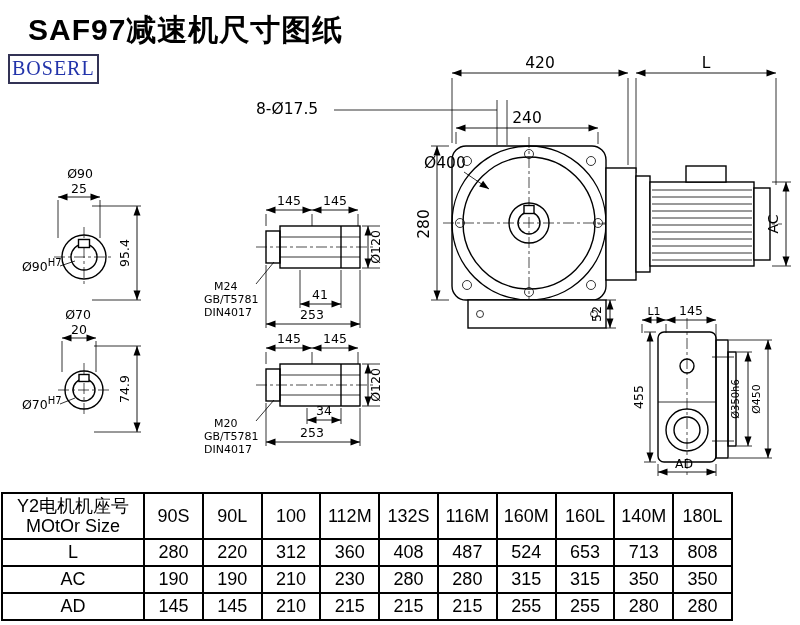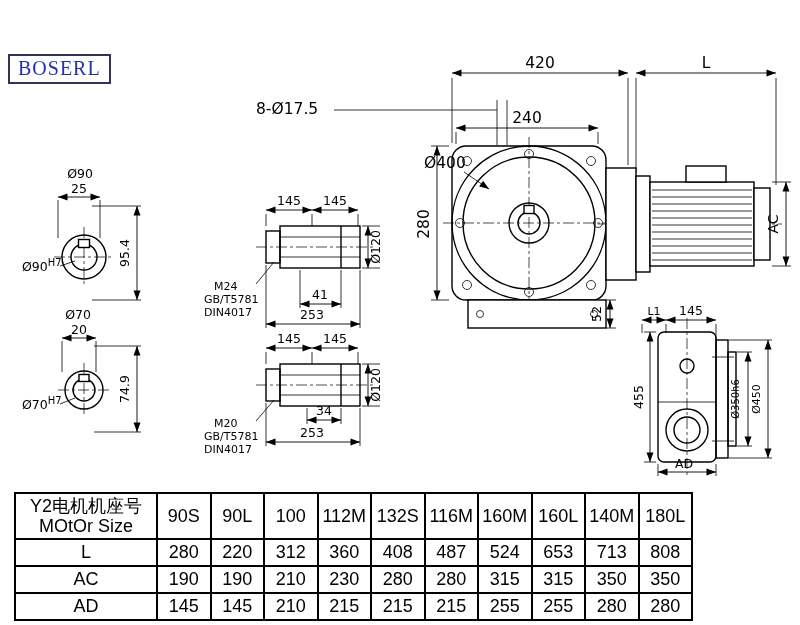--- a/index.html
+++ b/index.html
@@ -1,44 +1,45 @@
 <!DOCTYPE html>
 <html><head>
 <meta charset="utf-8">
 <style>
   * { margin:0; padding:0; box-sizing:border-box; }
   html,body { width:800px; height:625px; background:#fff; }
   body { font-family:"Liberation Sans",sans-serif; }
   .page { position:relative; width:800px; height:625px; background:#fff; overflow:hidden; }
   .title { position:absolute; left:28px; top:10px; font-size:30px; font-weight:bold; color:#000;
            letter-spacing:1px; font-family:"Liberation Sans",sans-serif; }
-  .logo { position:absolute; left:8px; top:54px; border:2px solid #333355; padding:1px 8px 2px; background:#fff; }
+  .logo { position:absolute; left:8px; top:54px; border:2px solid #333355; padding:1px 2px 2px; background:#fff; }
   .logo span { color:#2233aa; font-family:"Liberation Serif",serif; font-size:20px; letter-spacing:1px; }
   .drawing { position:absolute; left:0; top:0; }
   svg text { font-family:"DejaVu Sans",sans-serif; fill:#000; }
   .ln  { stroke:#000; stroke-width:1.4; fill:none; }
   .lnf { stroke:#000; stroke-width:1.4; fill:#fff; }
   .thin{ stroke:#000; stroke-width:0.8; fill:none; }
   .dim { stroke:#000; stroke-width:0.9; fill:none; }
   .cl  { stroke:#000; stroke-width:0.7; fill:none; stroke-dasharray:11 3 3 3; }
   .t10{font-size:10px}.t11{font-size:11px}.t12{font-size:12.5px}.t14{font-size:14px}.t15{font-size:15.5px}
-  table.dims { position:absolute; left:14px; top:492px; width:679px; border-collapse:collapse;
+  table.dims { position:absolute; left:1px; top:492px; width:732px; border-collapse:collapse;
                table-layout:fixed; background:#fff; }
   table.dims td { border:2px solid #000; text-align:center; vertical-align:middle;
                   font-size:18px; color:#000; padding:0; font-family:"Liberation Sans",sans-serif; }
   tr.hdr td { height:46px; }
   tr.datarow td { height:27px; }
   td.first { width:142px; font-size:16px; }
   td.first div { line-height:20px; }
 </style>
 </head>
 <body>
 
 <div class="page">
 
+  <div class="title">SAF97减速机尺寸图纸</div>
 
   <div class="logo">
     <span>BOSERL</span>
   </div>
 
   <svg class="drawing" width="800" height="490" viewBox="0 0 800 490">
     <defs>
       <marker id="arr" markerWidth="12" markerHeight="8" refX="10" refY="4" orient="auto-start-reverse" markerUnits="userSpaceOnUse">
         <path d="M0.5,0.5 L10,4 L0.5,7.5 Z" fill="#000"></path>
       </marker>

